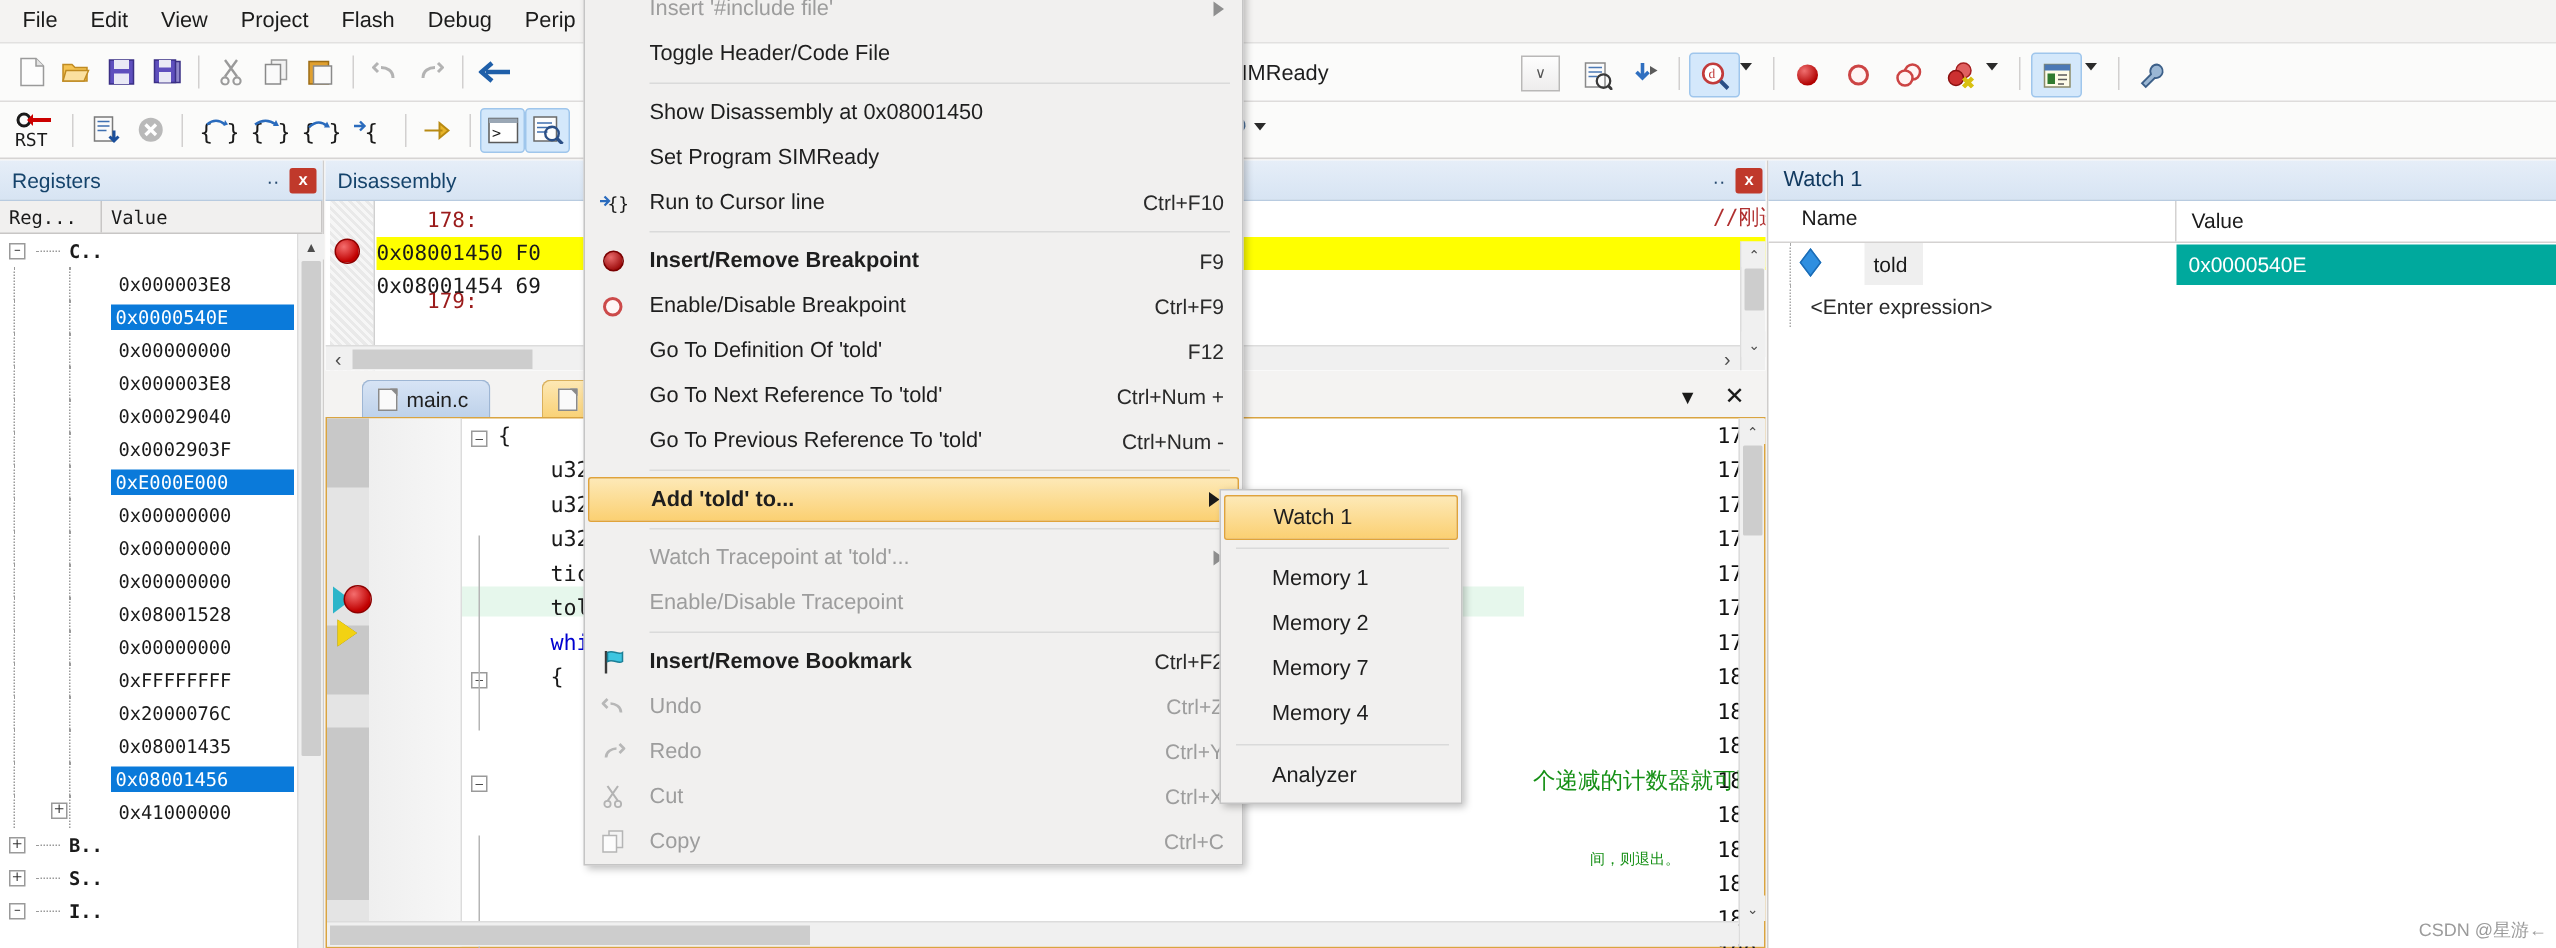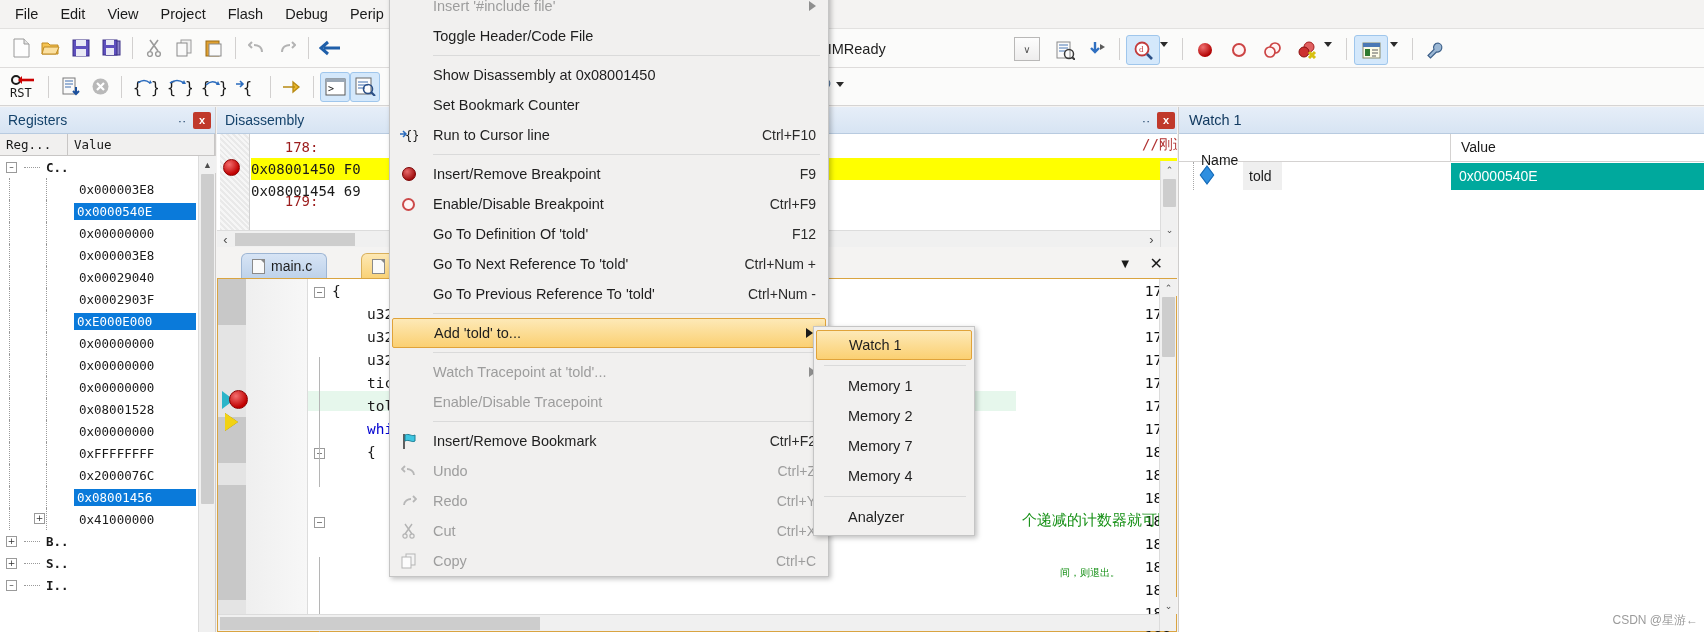--- a/index.html
+++ b/index.html
@@ -112,21 +112,21 @@
   .curline { position:absolute; left:90px; right:160px; height:20px; background:#e6f7ec;}
   .ed-vscroll { position:absolute; right:0; top:0; width:17px; bottom:0; background:#f0f0f0; border-left:1px solid #dcdcdc;}
   .ed-hscroll { position:absolute; left:0; right:17px; bottom:0; height:17px; background:#f0f0f0; border-top:1px solid #dcdcdc;}
   .ed-toolcap { position:absolute; right:0; top:-32px; display:flex; align-items:center; gap:14px; }
 
   
   .watch { position:absolute; left:1178px; top:107px; width:526px; height:525px; background:#fff; border-left:1px solid #cfcdcc;}
   .watch-cap { height:27px; background:linear-gradient(#e6eef8,#d7e4f3); border-bottom:1px solid #b8cbe0;
                display:flex; align-items:center; padding-left:10px; font-size:14.5px; color:#123a60;}
   .w-head { display:flex; height:28px; background:#fff; border-bottom:1px solid #d4d2d1; font-size:14px;}
-  .w-head .wc1 { width:272px; padding:18px 0 0 22px; border-right:1px solid #d4d2d1; }
+  .w-head .wc1 { width:272px; padding:3px 0 0 22px; border-right:1px solid #d4d2d1; }
   .w-head .wc2 { flex:1; padding:5px 0 0 10px; }
   .w-row { display:flex; height:28px; font-size:14px; align-items:center; }
   .w-row .wc1 { width:272px; height:28px; display:flex; align-items:center; padding-left:22px; position:relative;}
   .w-row .wc2 { flex:1; height:28px; display:flex; align-items:center; padding-left:8px;}
   .w-name-bg { background:#efefef; height:28px; display:flex; align-items:center; padding:0 10px 0 6px;}
   .w-val-sel { background:#00a99d; color:#fff; height:27px; display:flex; align-items:center; padding-left:8px; width:100%;}
   .diamond { width:12px; height:12px; background:#2f8fe0; transform:rotate(45deg) skew(8deg,8deg); display:inline-block;
              border:1px solid #1c6cb5; margin-right:10px;}
   .dotted-v { border-left:1px dotted #a8a8a8; position:absolute; left:14px; top:0; height:28px; }
 
@@ -138,21 +138,21 @@
   }
   .ctx .gut { position:absolute; left:0; top:0; bottom:0; width:35px; background:#f1f0ef; }
   .ctx-item {
     position:relative; height:30px; display:flex; align-items:center;
     padding-left:43px; padding-right:12px; font-size:14.5px; color:#1e1e1e; cursor:default;
   }
   .ctx-item .ic { position:absolute; left:9px; width:19px; height:19px; display:flex; align-items:center; justify-content:center;}
   .ctx-item .lbl { flex:1; white-space:nowrap; }
   .ctx-item .acc { color:#2a2a2a; font-size:14px; margin-left:20px; white-space:nowrap;text-align:center;}
   .ctx-item.disabled .lbl, .ctx-item.disabled .acc { color:#9d9d9d; }
-  .ctx-item.bold .lbl { font-weight:normal; }
+  .ctx-item.bold .lbl { font-weight:bold; }
   .ctx-item.hl {
     background:linear-gradient(#fde9b7,#fbd072); border:1px solid #e0a33a; border-radius:2px;
     margin:0 2px; padding-left:41px;
   }
   .ctx-sep { height:1px; background:#dadada; margin:4px 8px 4px 43px; }
   .arrow-r { width:0;height:0;border-style:solid;border-width:5px 0 5px 7px;border-color:transparent transparent transparent #1a1a1a;}
   .arrow-r.dim { border-left-color:#8f8f8f; }
 
   
   .submenu {
@@ -476,20 +476,25 @@
           <span class="dots" style="left:9px;top:0;"></span>
           <span class="dots" style="left:46px;top:0;"></span>
         </div>
         <div class="reg-row">
           <span class="regval ">0xFFFFFFFF</span>
           <span class="dots" style="left:9px;top:0;"></span>
           <span class="dots" style="left:46px;top:0;"></span>
         </div>
         <div class="reg-row">
           <span class="regval ">0x2000076C</span>
+          <span class="dots" style="left:9px;top:0;"></span>
+          <span class="dots" style="left:46px;top:0;"></span>
+        </div>
+        <div class="reg-row">
+          <span class="regval ">0x08001435</span>
           <span class="dots" style="left:9px;top:0;"></span>
           <span class="dots" style="left:46px;top:0;"></span>
         </div>
         <div class="reg-row">
           <span class="regval sel">0x08001456</span>
           <span class="dots" style="left:9px;top:0;"></span>
           <span class="dots" style="left:46px;top:0;"></span>
         </div>
         <div class="reg-row">
           <span class="expander" style="position:absolute;left:34px;top:5px;">+</span>
@@ -658,20 +663,24 @@
           <div class="wc1">
             <span class="dotted-v"></span>
             <span style="position:absolute;left:22px;"><span class="diamond"></span></span>
             <span class="w-name-bg" style="margin-left:42px;">told</span>
           </div>
           <div class="wc2" style="padding-left:0;">
             <span class="w-val-sel">0x0000540E</span>
           </div>
         </div>
         <div class="w-row">
+          <div class="wc1">
+            <span class="dotted-v"></span>
+            <span style="margin-left:6px;color:#2a2a2a;">&lt;Enter expression&gt;</span>
+          </div>
           <div class="wc2" style="padding-left:0;">
             <span style="padding-left:8px;"></span>
           </div>
         </div>
       </div>
   </div>
 
   <div class="ctx">
     <div class="gut"></div>
     <div id="ctx-items" style="position:relative;">
@@ -680,21 +689,21 @@
           <span class="arrow-r dim" style="margin-left:14px;"></span>
         </div>
         <div class="ctx-item">
           <span class="lbl">Toggle Header/Code File</span>
         </div>
         <div class="ctx-sep"></div>
         <div class="ctx-item">
           <span class="lbl">Show Disassembly at 0x08001450</span>
         </div>
         <div class="ctx-item">
-          <span class="lbl">Set Bookmark Counter</span>
+          <span class="lbl">Set Program SIMReady</span>
         </div>
         <div class="ctx-item">
           <span class="ic">
             <svg width="18" height="15" viewBox="0 0 18 15">
               <path d="M0 6h5M3 3l3 3-3 3" stroke="#2a6bbd" fill="none" stroke-width="1.5"></path>
               <text x="5" y="12" font-size="12" font-family="monospace" fill="#1a1a1a">{}</text>
             </svg>
           </span>
           <span class="lbl">Run to Cursor line</span>
           <span class="acc">Ctrl+F10</span>

